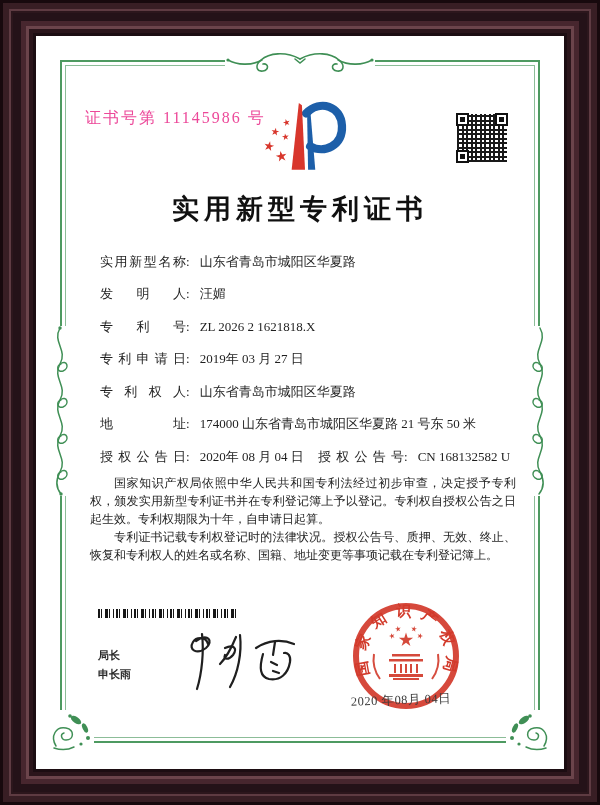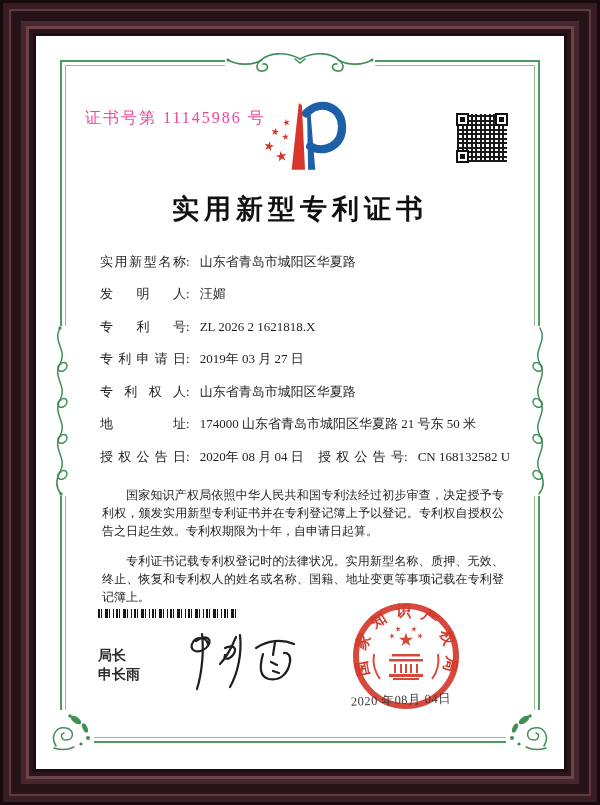--- a/index.html
+++ b/index.html
@@ -36,27 +36,27 @@
   .title{position:absolute;left:0;right:0;top:155px;text-align:center;font-size:27px;font-weight:700;
          letter-spacing:5px;color:#101010;}
   
   .row{position:absolute;left:64px;font-size:13px;color:#1f1f1f;white-space:nowrap;}
   .lbl{display:inline-block;width:86px;text-align:justify;text-align-last:justify;font-family:Liberation Mono, monospace;}
   .val{margin-left:10px;}
   .pair2{position:absolute;left:218px;top:0;white-space:nowrap;}
   
   .paras{position:absolute;left:54px;top:438px;width:426px;font-size:12px;line-height:18px;
          text-align:justify;color:#242424;}
-  .paras p{margin:12px;text-indent:2em;}
+  .paras p{margin:0;text-indent:2em;}
   
   .barcode{position:absolute;left:62px;top:573px;width:140px;height:9px;
     background:repeating-linear-gradient(90deg,#161616 0 2px,#fff 2px 3px,#161616 3px 4px,#fff 4px 7px,
       #161616 7px 10px,#fff 10px 11px,#161616 11px 12px,#fff 12px 15px,#161616 15px 16px,#fff 16px 18px);}
   .officer{position:absolute;left:62px;top:610px;font-family:"Liberation Sans","DejaVu Sans",sans-serif;
-           font-weight:700;font-size:14px;line-height:19px;color:#2b2b2b;}
+           font-weight:700;font-size:11px;line-height:19px;color:#2b2b2b;}
   .signature{position:absolute;left:144px;top:595px;width:126px;height:62px;}
   .seal{position:absolute;left:316px;top:566px;width:108px;height:108px;}
   .seal-date{position:absolute;left:306px;top:656px;width:118px;text-align:center;font-size:12.5px;
              color:#3c3c3c;letter-spacing:.5px;transform:rotate(-2deg);white-space:nowrap;}
   .o-top{left:189px;top:14px;width:150px;height:24px;}
   .o-left{left:13px;top:290px;width:22px;height:170px;}
   .o-right{left:493px;top:290px;width:22px;height:170px;}
   .o-bl{left:12px;top:674px;width:46px;height:42px;}
   .o-br{left:470px;top:674px;width:46px;height:42px;}
   svg{display:block;width:100%;height:100%;}
@@ -193,21 +193,21 @@
     </div>
     <div class="row" style="top:412px">
       <span class="lbl">授权公告日</span><span>:</span><span class="val">2020年 08 月 04 日</span>
       <span class="pair2">
         <span class="lbl">授权公告号</span><span>:</span><span class="val">CN 168132582 U</span>
       </span>
     </div>
 
     <div class="paras">
       <p>国家知识产权局依照中华人民共和国专利法经过初步审查，决定授予专利权，颁发实用新型专利证书并在专利登记簿上予以登记。专利权自授权公告之日起生效。专利权期限为十年，自申请日起算。</p>
-      <p>专利证书记载专利权登记时的法律状况。实用新型名称、质押、无效、终止、恢复和专利权人的姓名或名称、国籍、地址变更等事项记载在专利登记簿上。</p>
+      <p>专利证书记载专利权登记时的法律状况。授权公告号、质押、无效、终止、恢复和专利权人的姓名或名称、国籍、地址变更等事项记载在专利登记簿上。</p>
     </div>
 
     <div class="barcode"></div>
 
     <div class="officer">
       <div>局长</div>
       <div>申长雨</div>
     </div>
 
     <div class="signature">

